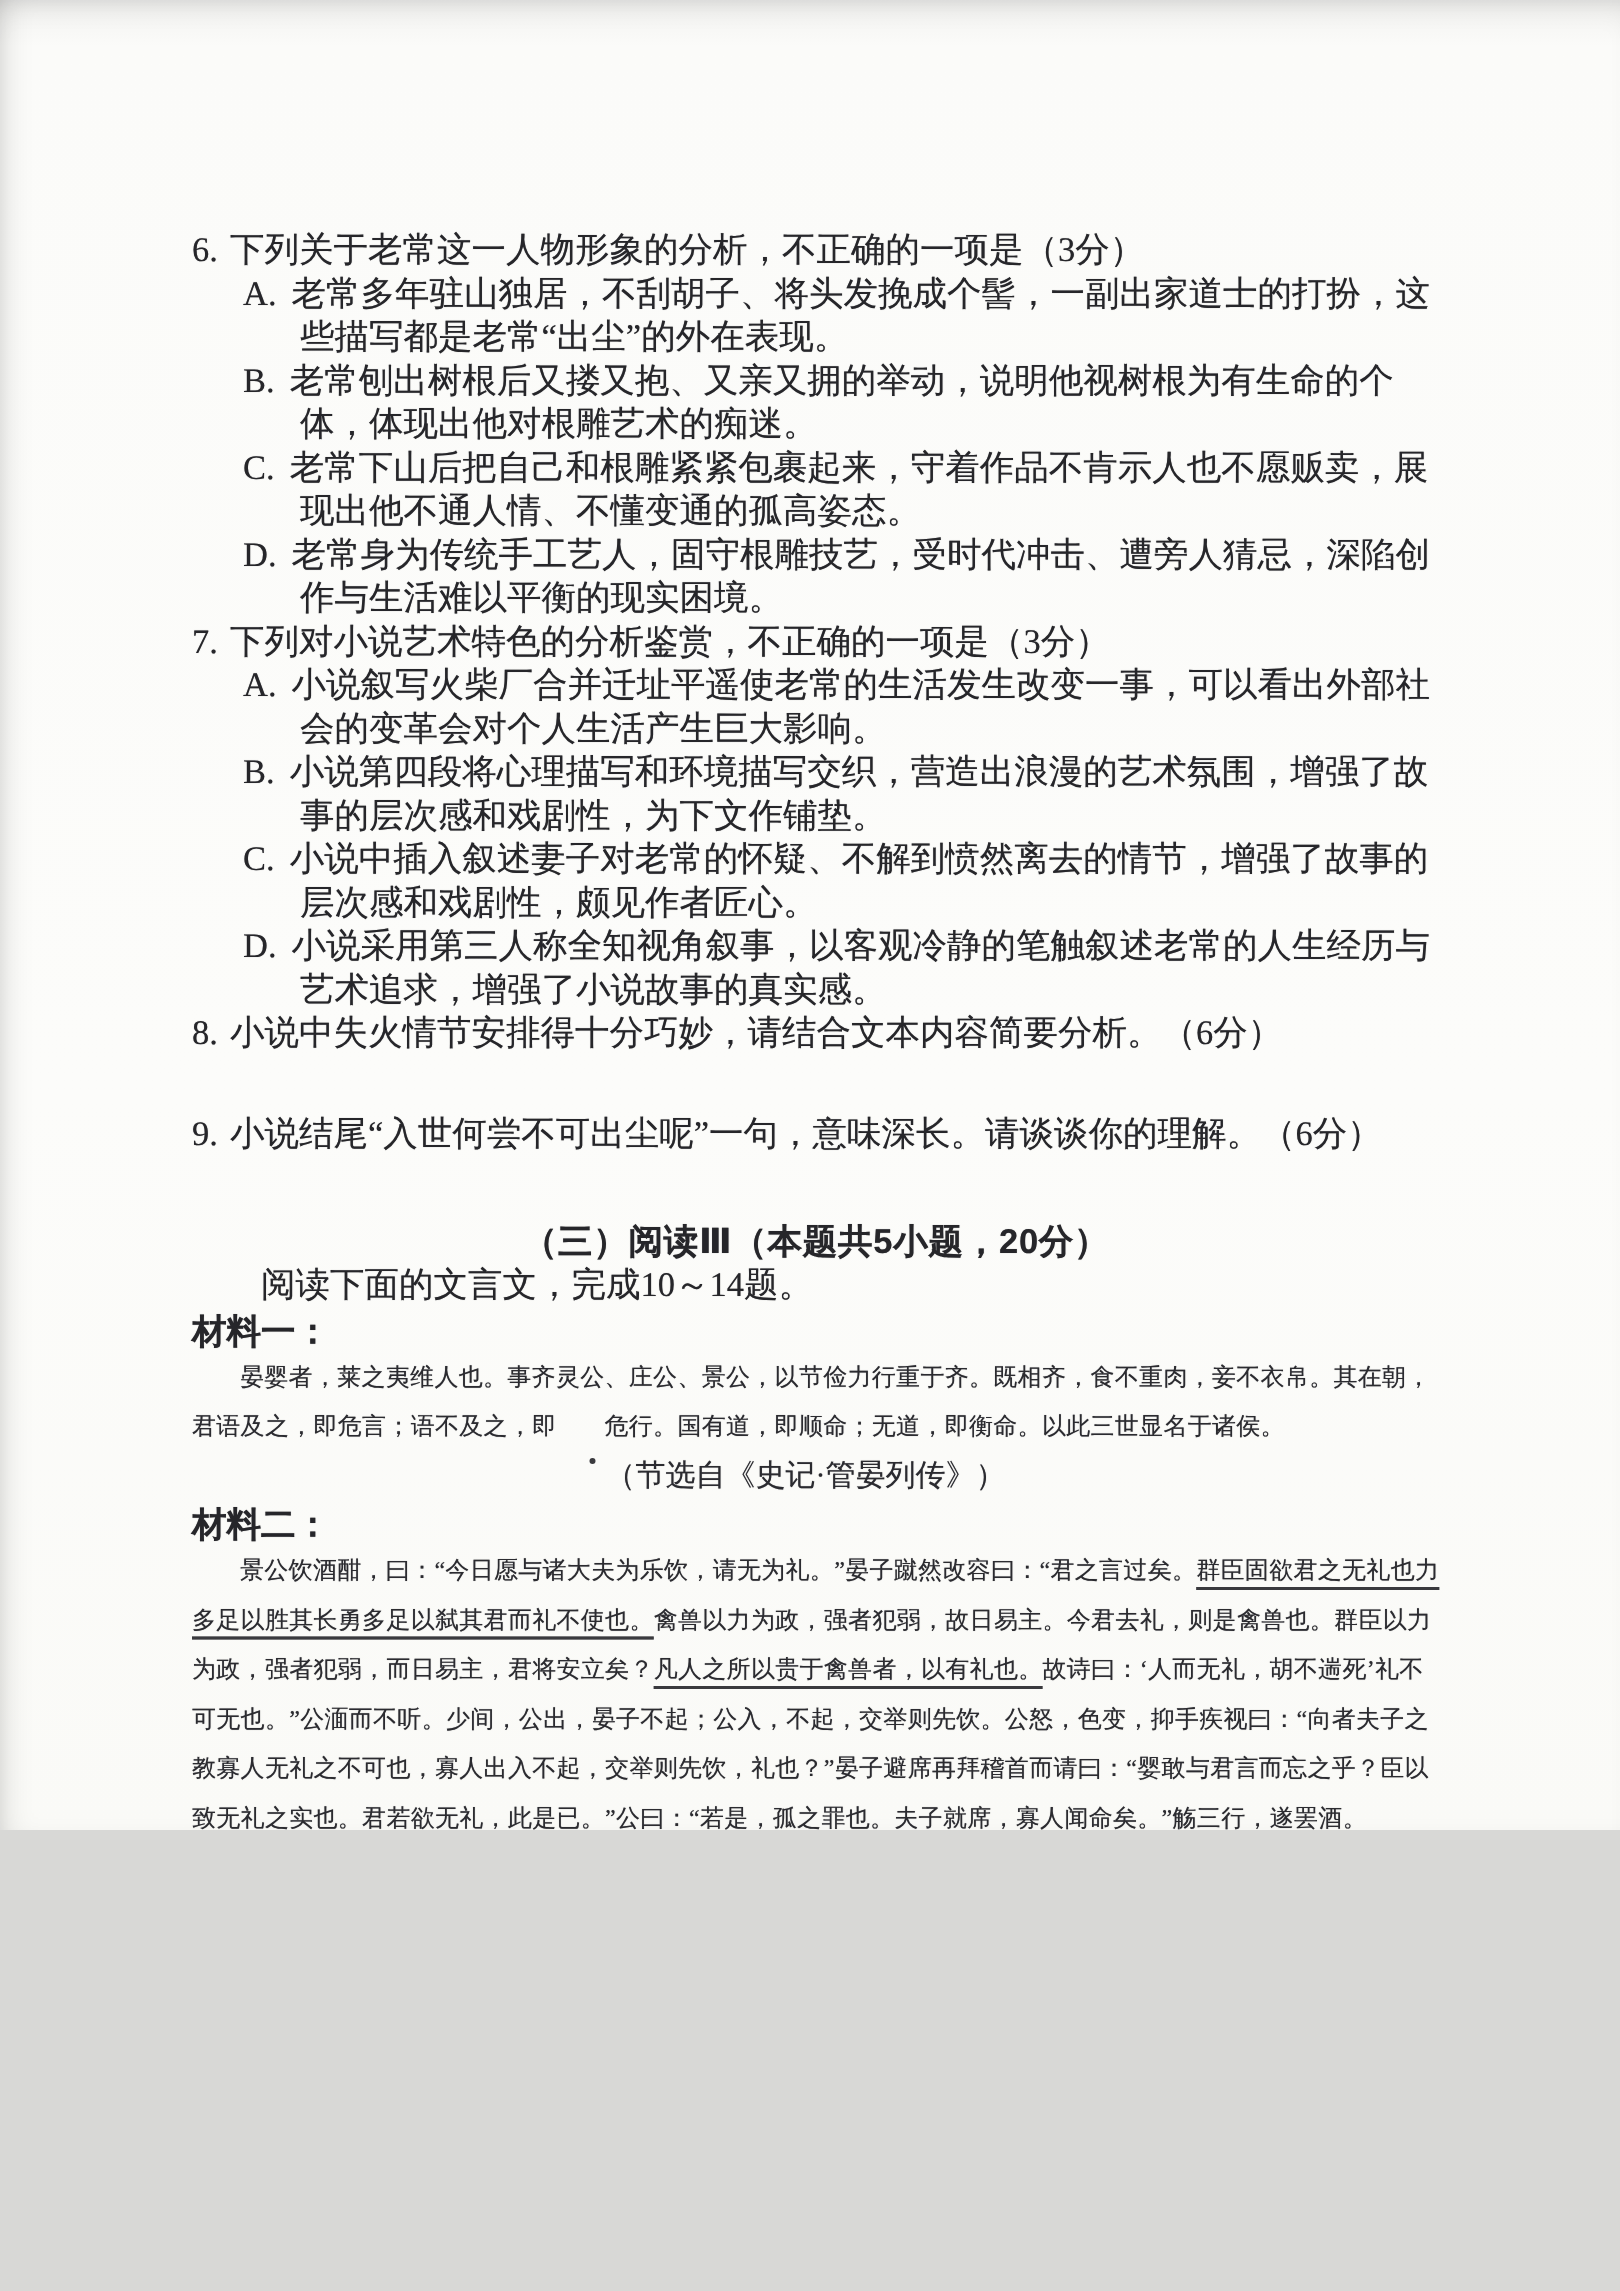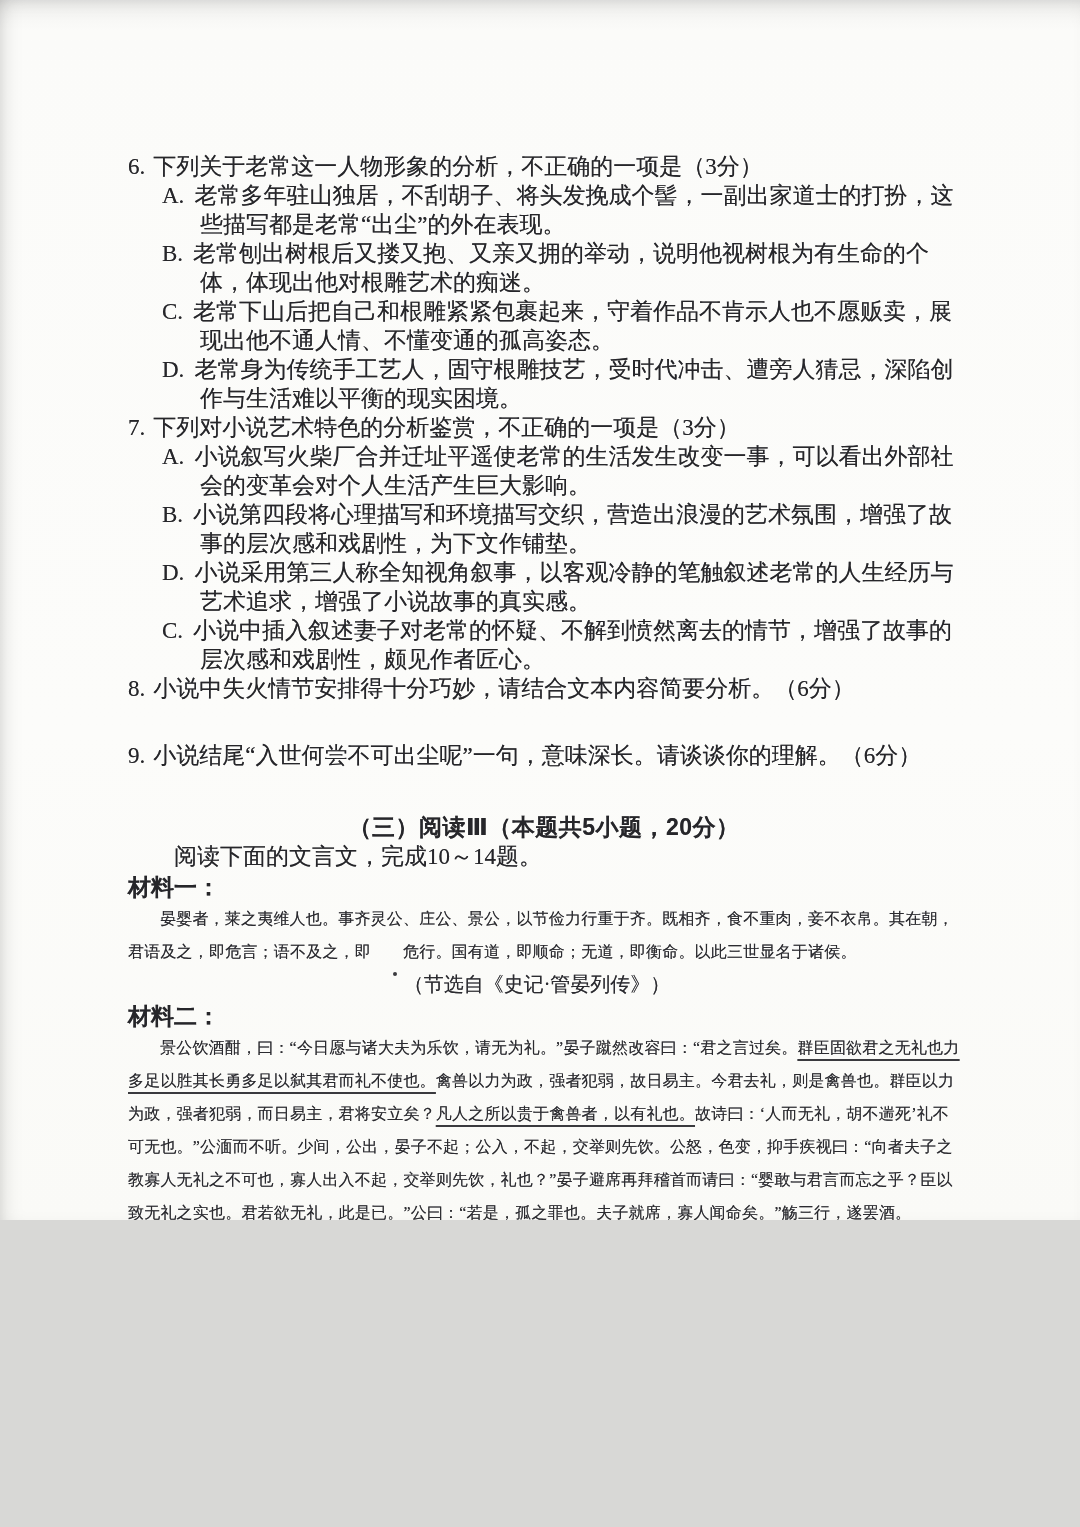--- a/index.html
+++ b/index.html
@@ -91,24 +91,24 @@
     <div class="q">
       <span class="q-num">7.</span><span>下列对小说艺术特色的分析鉴赏，不正确的一项是（3分）</span>
     </div>
     <div class="opt">
       <span class="opt-letter">A.</span><span>小说叙写火柴厂合并迁址平遥使老常的生活发生改变一事，可以看出外部社会的变革会对个人生活产生巨大影响。</span>
     </div>
     <div class="opt">
       <span class="opt-letter">B.</span><span>小说第四段将心理描写和环境描写交织，营造出浪漫的艺术氛围，增强了故事的层次感和戏剧性，为下文作铺垫。</span>
     </div>
     <div class="opt">
-      <span class="opt-letter">D.</span><span>小说采用第三人称全知视角叙事，以客观冷静的笔触叙述老常的人生经历与艺术追求，增强了小说故事的真实感。</span>
+      <span class="opt-letter">C.</span><span>小说中插入叙述妻子对老常的怀疑、不解到愤然离去的情节，增强了故事的层次感和戏剧性，颇见作者匠心。</span>
     </div>
     <div class="opt">
-      <span class="opt-letter">C.</span><span>小说中插入叙述妻子对老常的怀疑、不解到愤然离去的情节，增强了故事的层次感和戏剧性，颇见作者匠心。</span>
+      <span class="opt-letter">D.</span><span>小说采用第三人称全知视角叙事，以客观冷静的笔触叙述老常的人生经历与艺术追求，增强了小说故事的真实感。</span>
     </div>
 
     <div class="q q8">
       <span class="q-num">8.</span><span>小说中失火情节安排得十分巧妙，请结合文本内容简要分析。（6分）</span>
     </div>
 
     <div class="q q9">
       <span class="q-num">9.</span><span>小说结尾“入世何尝不可出尘呢”一句，意味深长。请谈谈你的理解。（6分）</span>
     </div>
 

